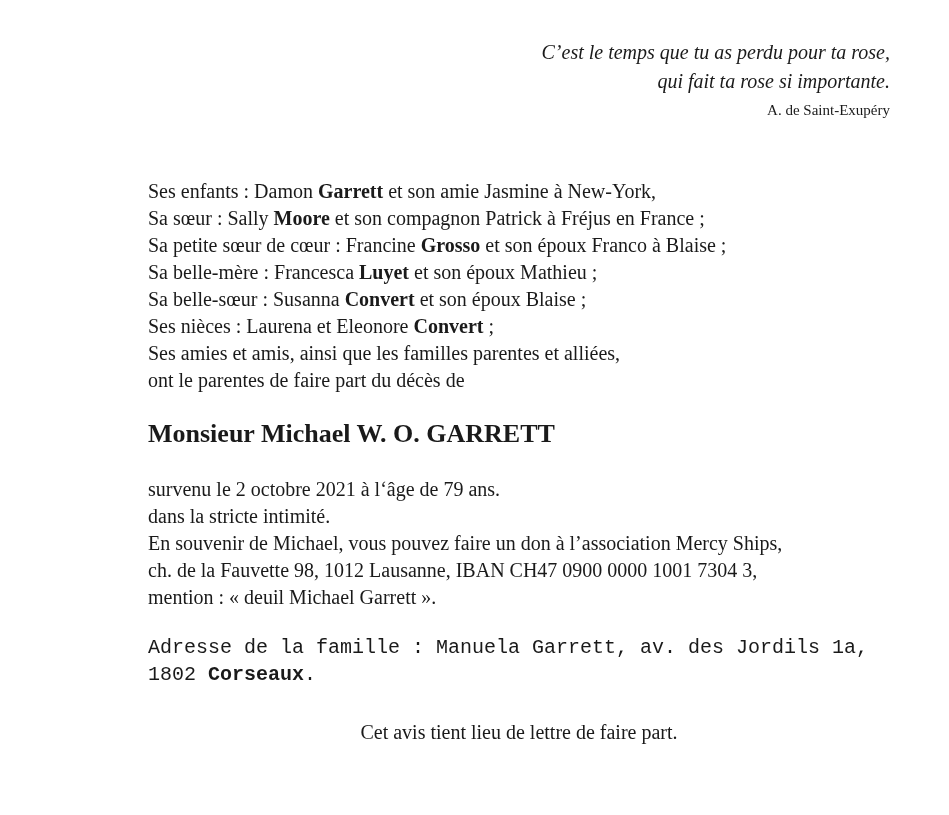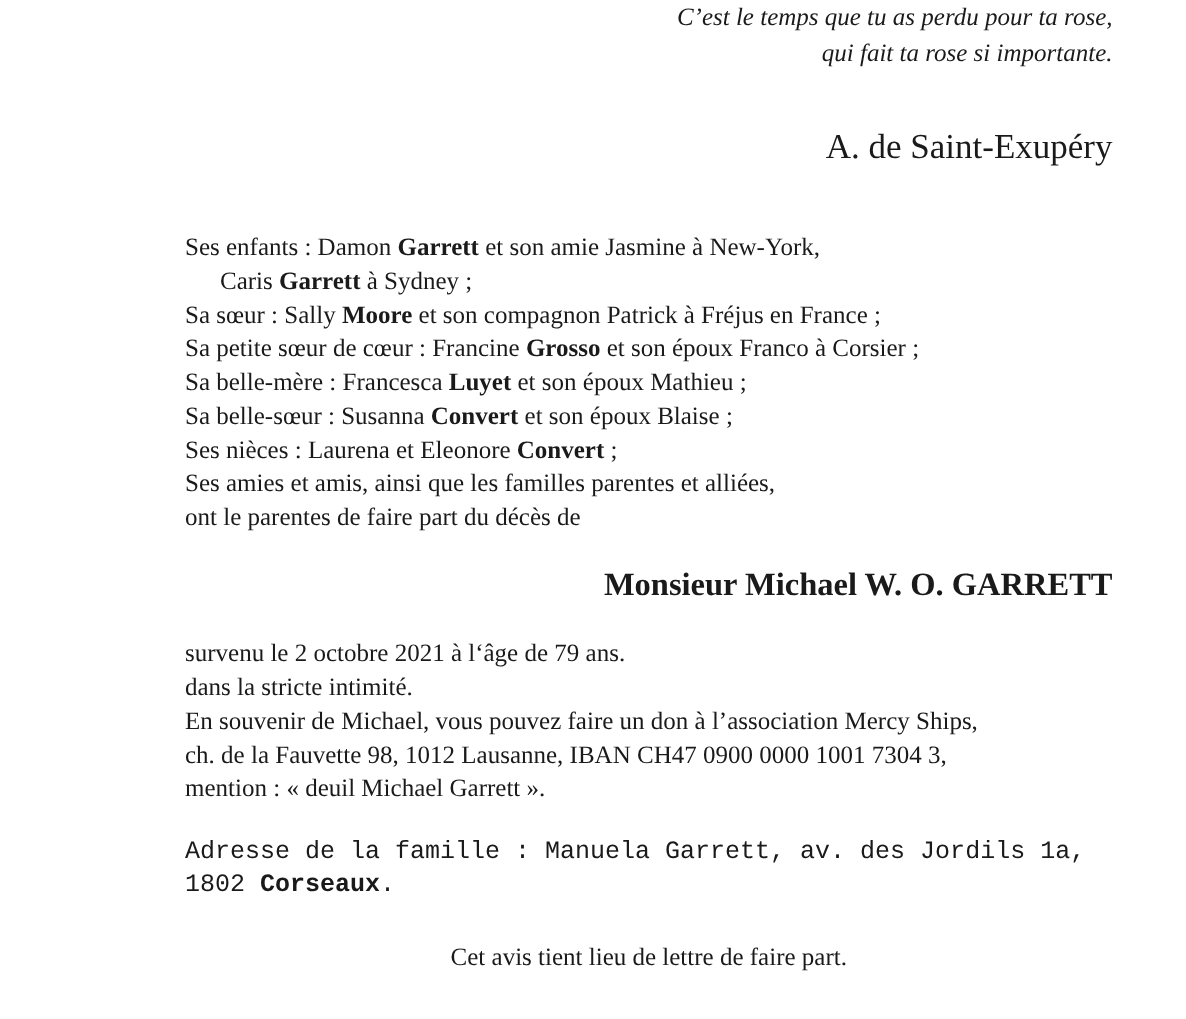--- a/index.html
+++ b/index.html
@@ -11,31 +11,31 @@
     position: relative;
     width: 949px;
     height: 815px;
     background: #ffffff;
     color: #1a1a1a;
     font-family: "Liberation Serif", serif;
     font-size: 20px;
     overflow: hidden;
   }
   .quote-block {
+    padding-top: 38px;
     margin-right: 59px;
     text-align: right;
     line-height: 29px;
   }
   .quote-line {
     font-style: italic;
   }
   .quote-attribution {
     font-style: normal;
-    font-size: 28px;
-    margin-top: 45px;
+    font-size: 15px;
   }
   .content {
     margin-left: 148px;
     margin-right: 59px;
     line-height: 27px;
   }
   .family-block {
     margin-top: 53px;
   }
   .line {
@@ -43,21 +43,21 @@
   }
   .line.indent {
     padding-left: 28px;
   }
   .line .b {
     font-weight: bold;
   }
   .deceased-title {
     font-size: 26px;
     font-weight: bold;
-    text-align: right;
+    text-align: left;
     margin: 24px 0 0 0;
     line-height: 32px;
   }
   .details-block {
     margin-top: 26px;
   }
   .address-block {
     margin-top: 23px;
     font-family: Liberation Mono, monospace;
   }
@@ -74,23 +74,22 @@
   <div class="quote-block">
     <div class="quote-line">C’est le temps que tu as perdu pour ta rose,</div>
     <div class="quote-line">qui fait ta rose si importante.</div>
     <div class="quote-attribution">A. de Saint-Exupéry</div>
   </div>
 
   <div class="content">
 
     <div class="family-block" id="family-block">
         <div class="line"><span>Ses enfants : Damon </span><span class="b">Garrett</span><span> et son amie Jasmine à New-York,</span></div>
-        <div class="line indent"><span>Caris </span><span class="b">Garrett</span><span> à Sydney ;</span></div>
         <div class="line"><span>Sa sœur : Sally </span><span class="b">Moore</span><span> et son compagnon Patrick à Fréjus en France ;</span></div>
-        <div class="line"><span>Sa petite sœur de cœur : Francine </span><span class="b">Grosso</span><span> et son époux Franco à Corsier ;</span></div>
+        <div class="line"><span>Sa petite sœur de cœur : Francine </span><span class="b">Grosso</span><span> et son époux Franco à Blaise ;</span></div>
         <div class="line"><span>Sa belle-mère : Francesca </span><span class="b">Luyet</span><span> et son époux Mathieu ;</span></div>
         <div class="line"><span>Sa belle-sœur : Susanna </span><span class="b">Convert</span><span> et son époux Blaise ;</span></div>
         <div class="line"><span>Ses nièces : Laurena et Eleonore </span><span class="b">Convert</span><span> ;</span></div>
         <div class="line"><span>Ses amies et amis, ainsi que les familles parentes et alliées,</span></div>
         <div class="line"><span>ont le parentes de faire part du décès de</span></div>
       </div>
 
     <div class="deceased-title">Monsieur Michael W. O. GARRETT</div>
 
     <div class="details-block" id="details-block">

